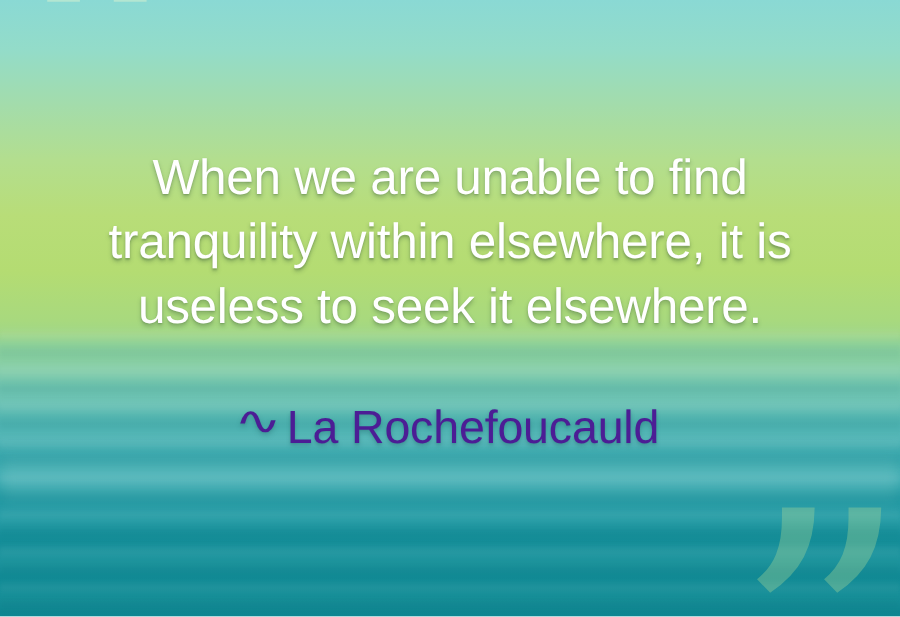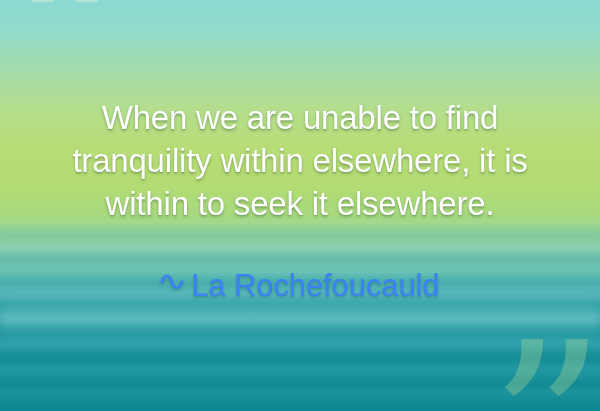--- a/index.html
+++ b/index.html
@@ -152,21 +152,21 @@
       0 1px 1px rgba(60,95,60,0.25);
   }
 
   .quote-line {
     display: block;
   }
 
   .attribution {
     margin: 0;
     padding-top: 37px;
-    color: #3b82f6;
+    color: #4c1d95;
     font-size: 31px;
     line-height: 38px;
     font-weight: 400;
     letter-spacing: -0.1px;
     text-shadow:
       0 2px 3px rgba(40,110,115,0.40),
       0 1px 1px rgba(40,110,115,0.25);
   }
 
   .swash {
@@ -191,21 +191,21 @@
 
   <div class="quote-deco quote-open">“</div>
 
   <div class="quote-deco quote-close">”</div>
 
   <div class="content">
 
     <p class="quote-text">
       <span class="quote-line">When we are unable to find</span>
       <span class="quote-line">tranquility within elsewhere, it is</span>
-      <span class="quote-line">within to seek it elsewhere.</span>
+      <span class="quote-line">useless to seek it elsewhere.</span>
     </p>
 
     <p class="attribution">
       <span class="swash">∿</span><span>La Rochefoucauld</span>
     </p>
 
   </div>
 </div>
 
 </body></html>

